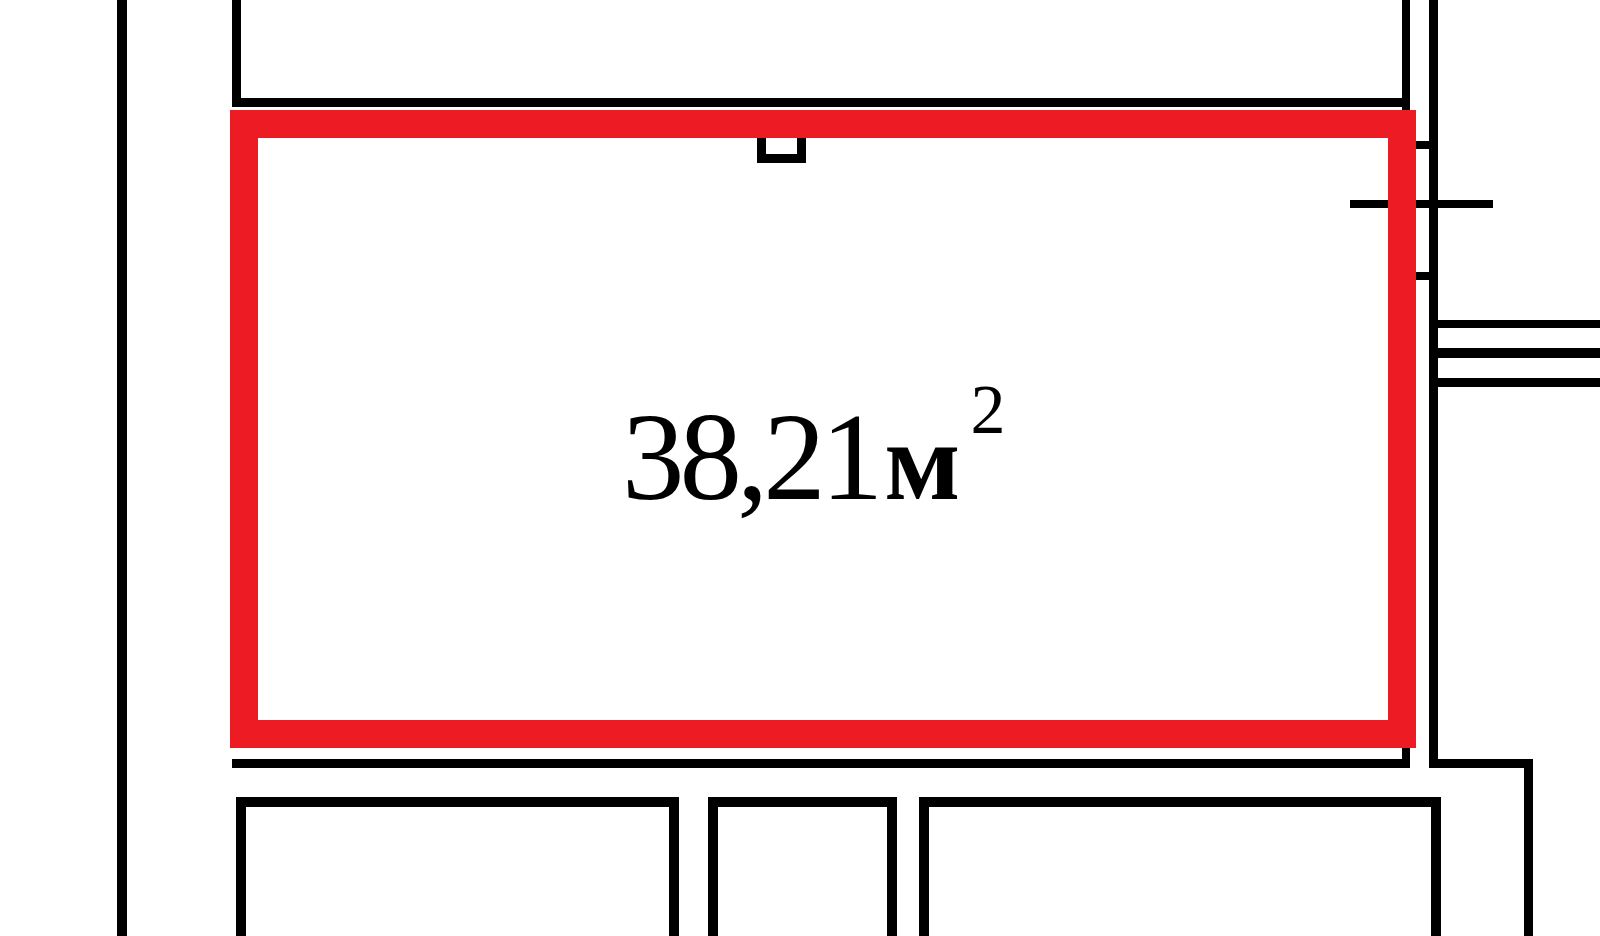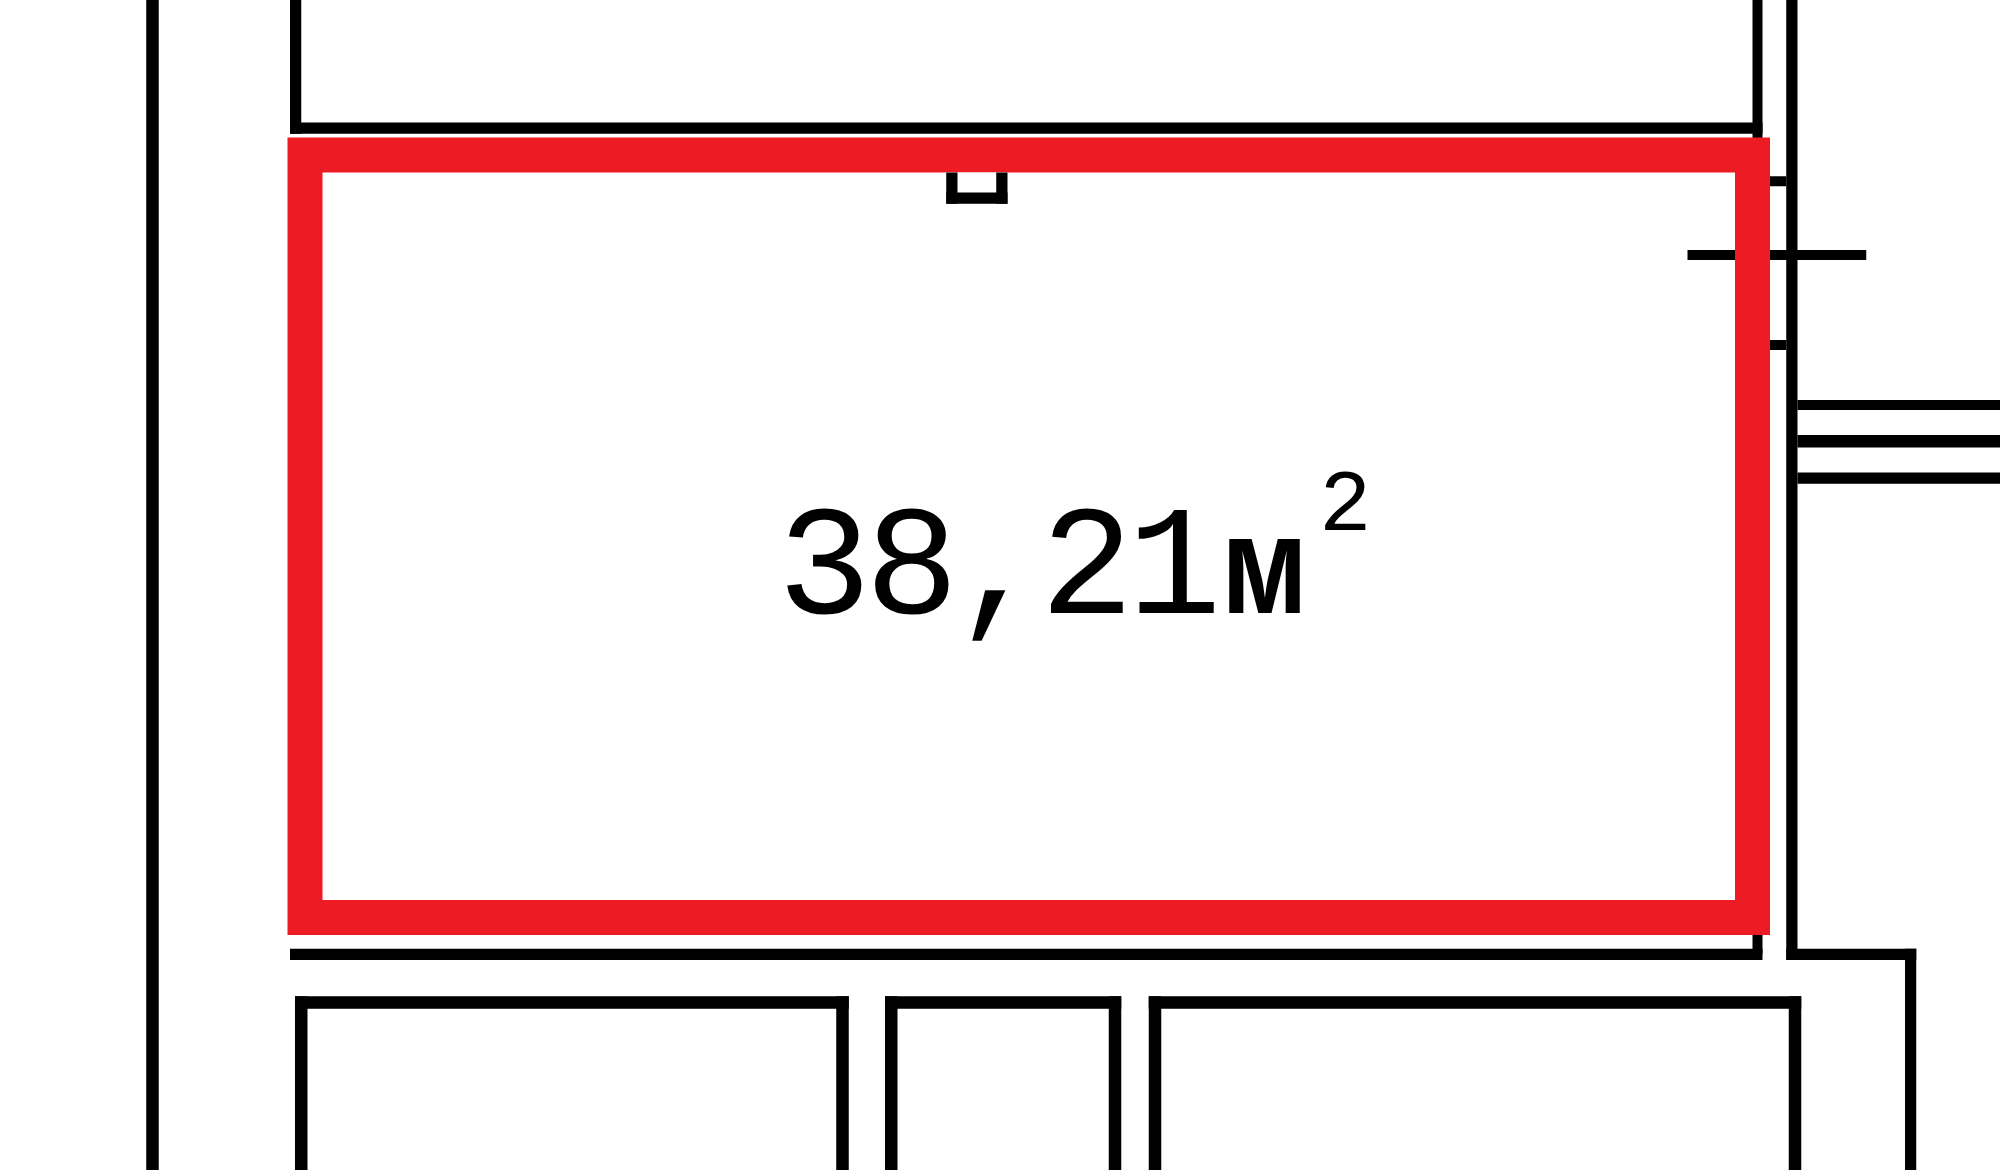--- a/index.html
+++ b/index.html
@@ -6,21 +6,21 @@
     margin: 0;
     padding: 0;
     background: #ffffff;
   }
   .plan {
     position: relative;
     width: 1600px;
     height: 936px;
     background: #ffffff;
     overflow: hidden;
-    font-family: Liberation Mono, monospace;
+    font-family: Liberation Serif, serif;
   }
   
   .wall {
     position: absolute;
     background: #000000;
     z-index: 1;
   }
   
   .room-outline {
     position: absolute;

